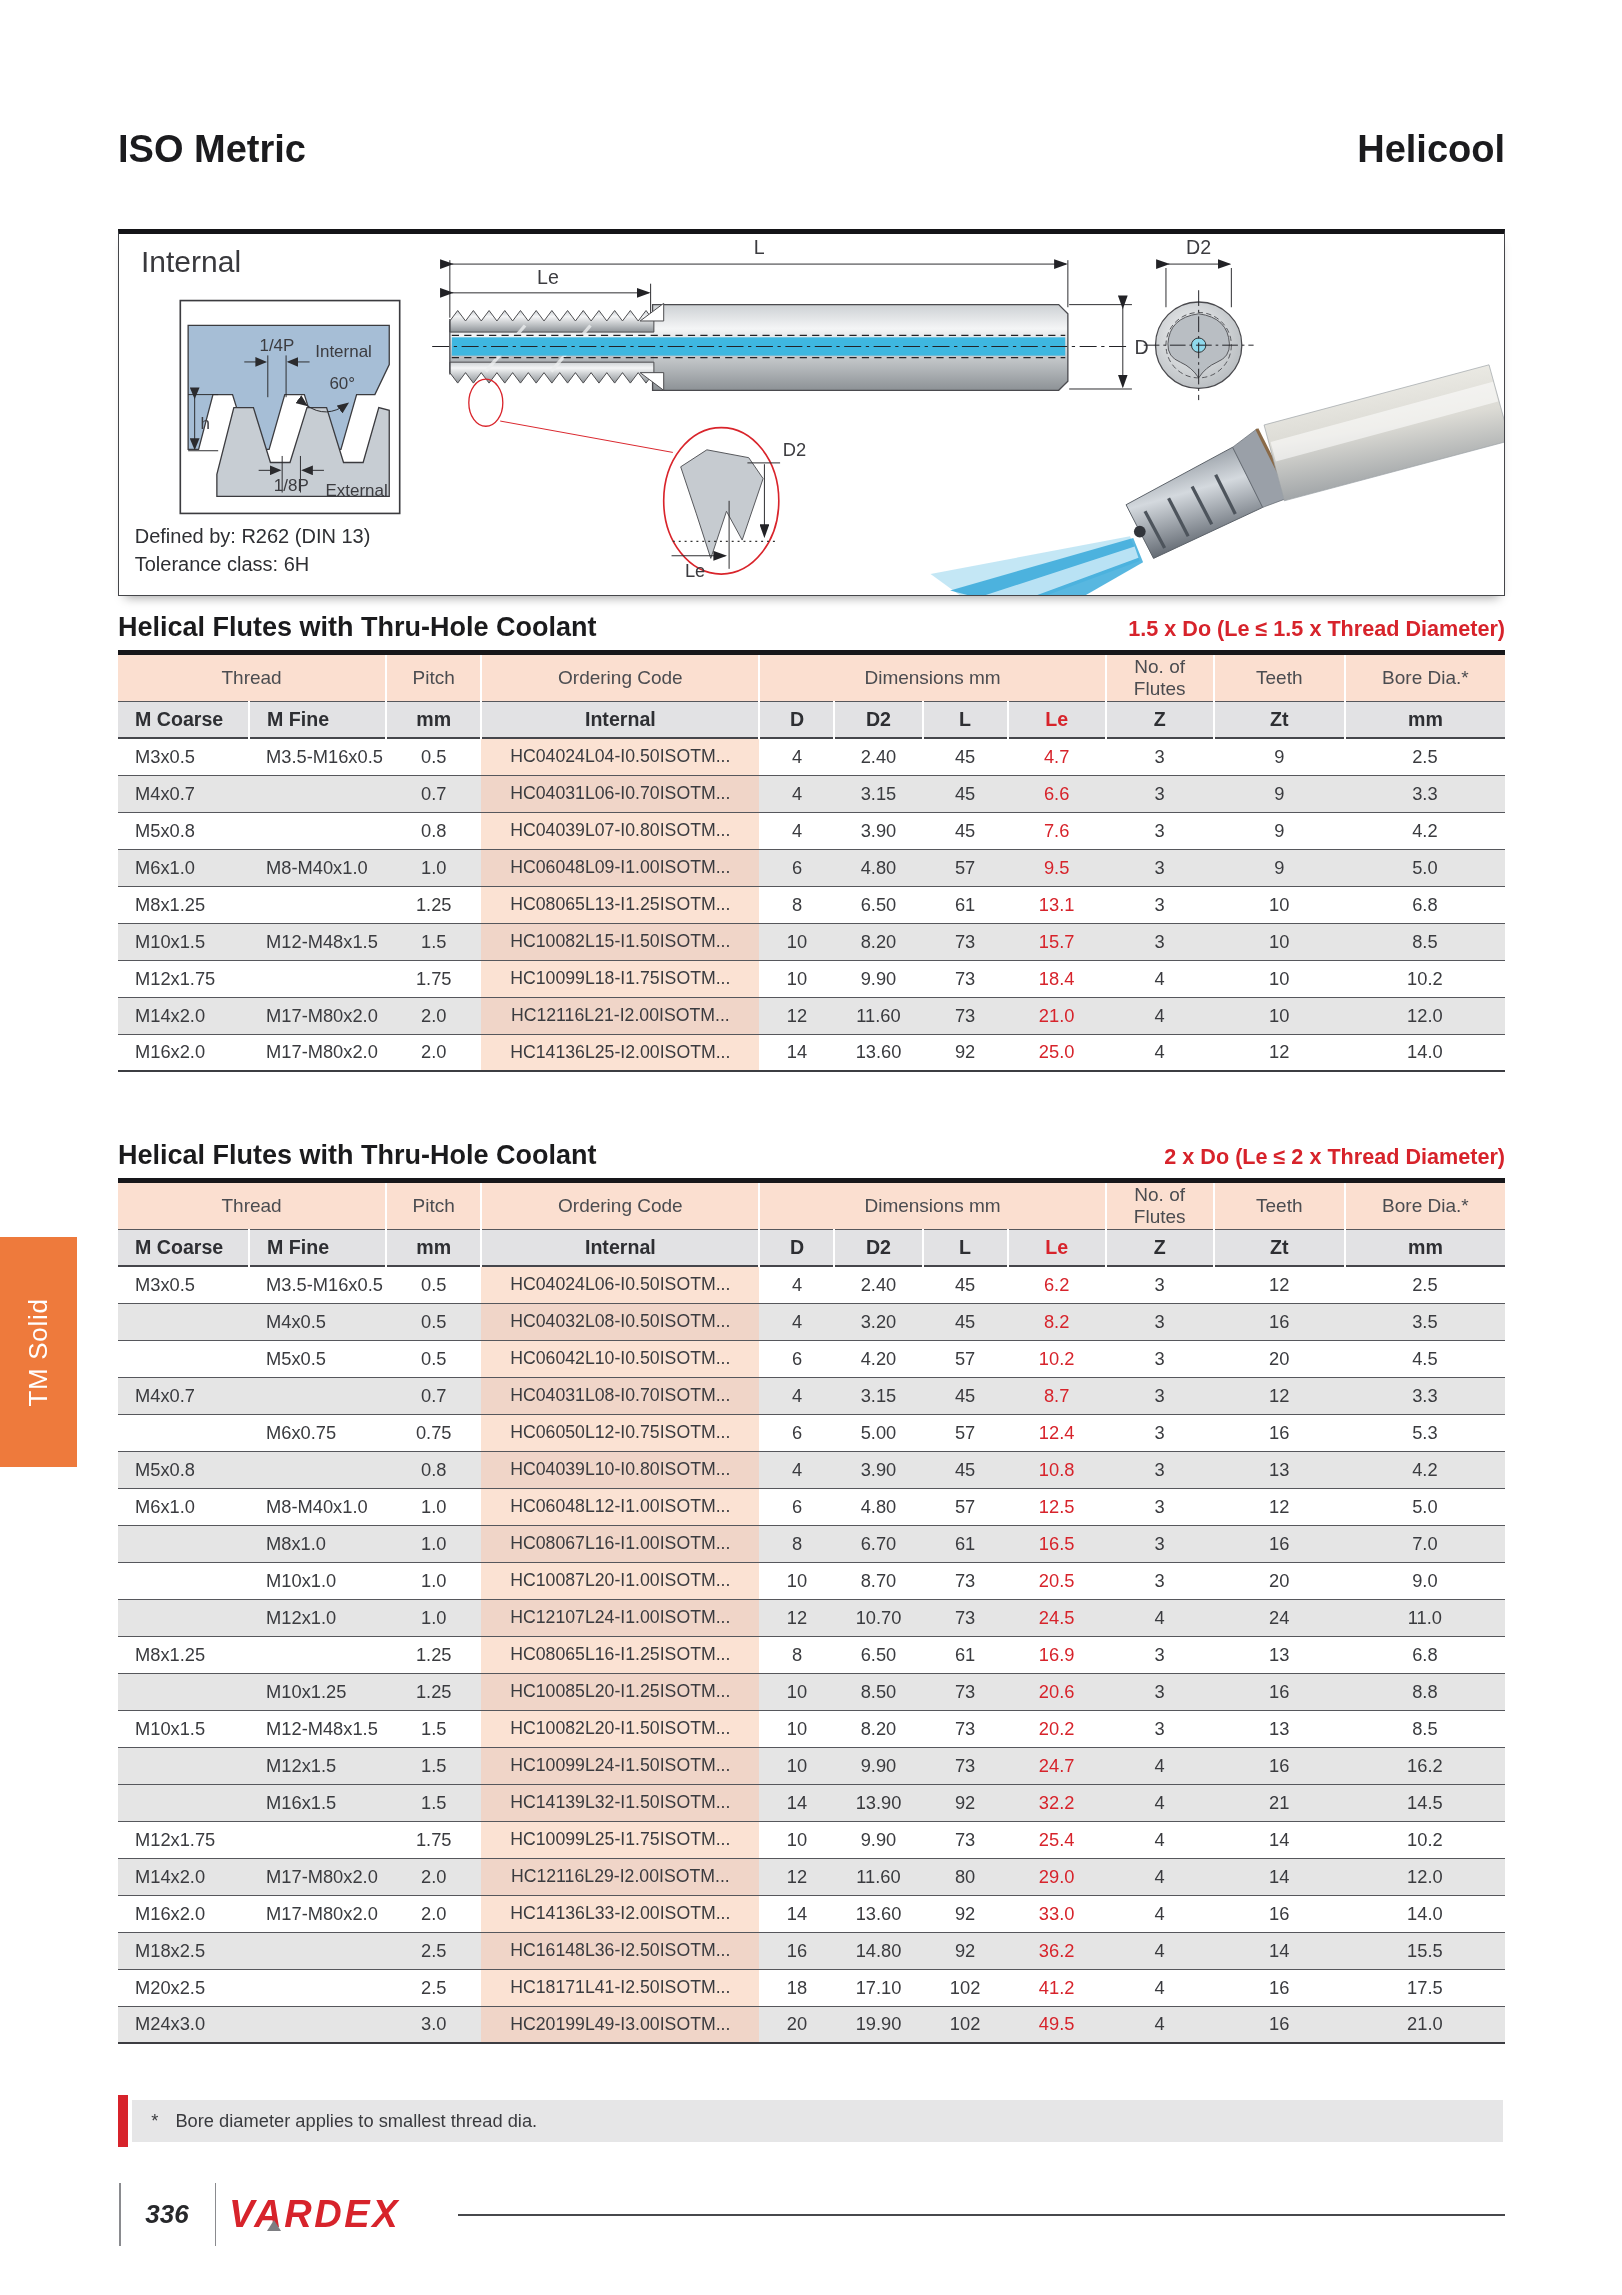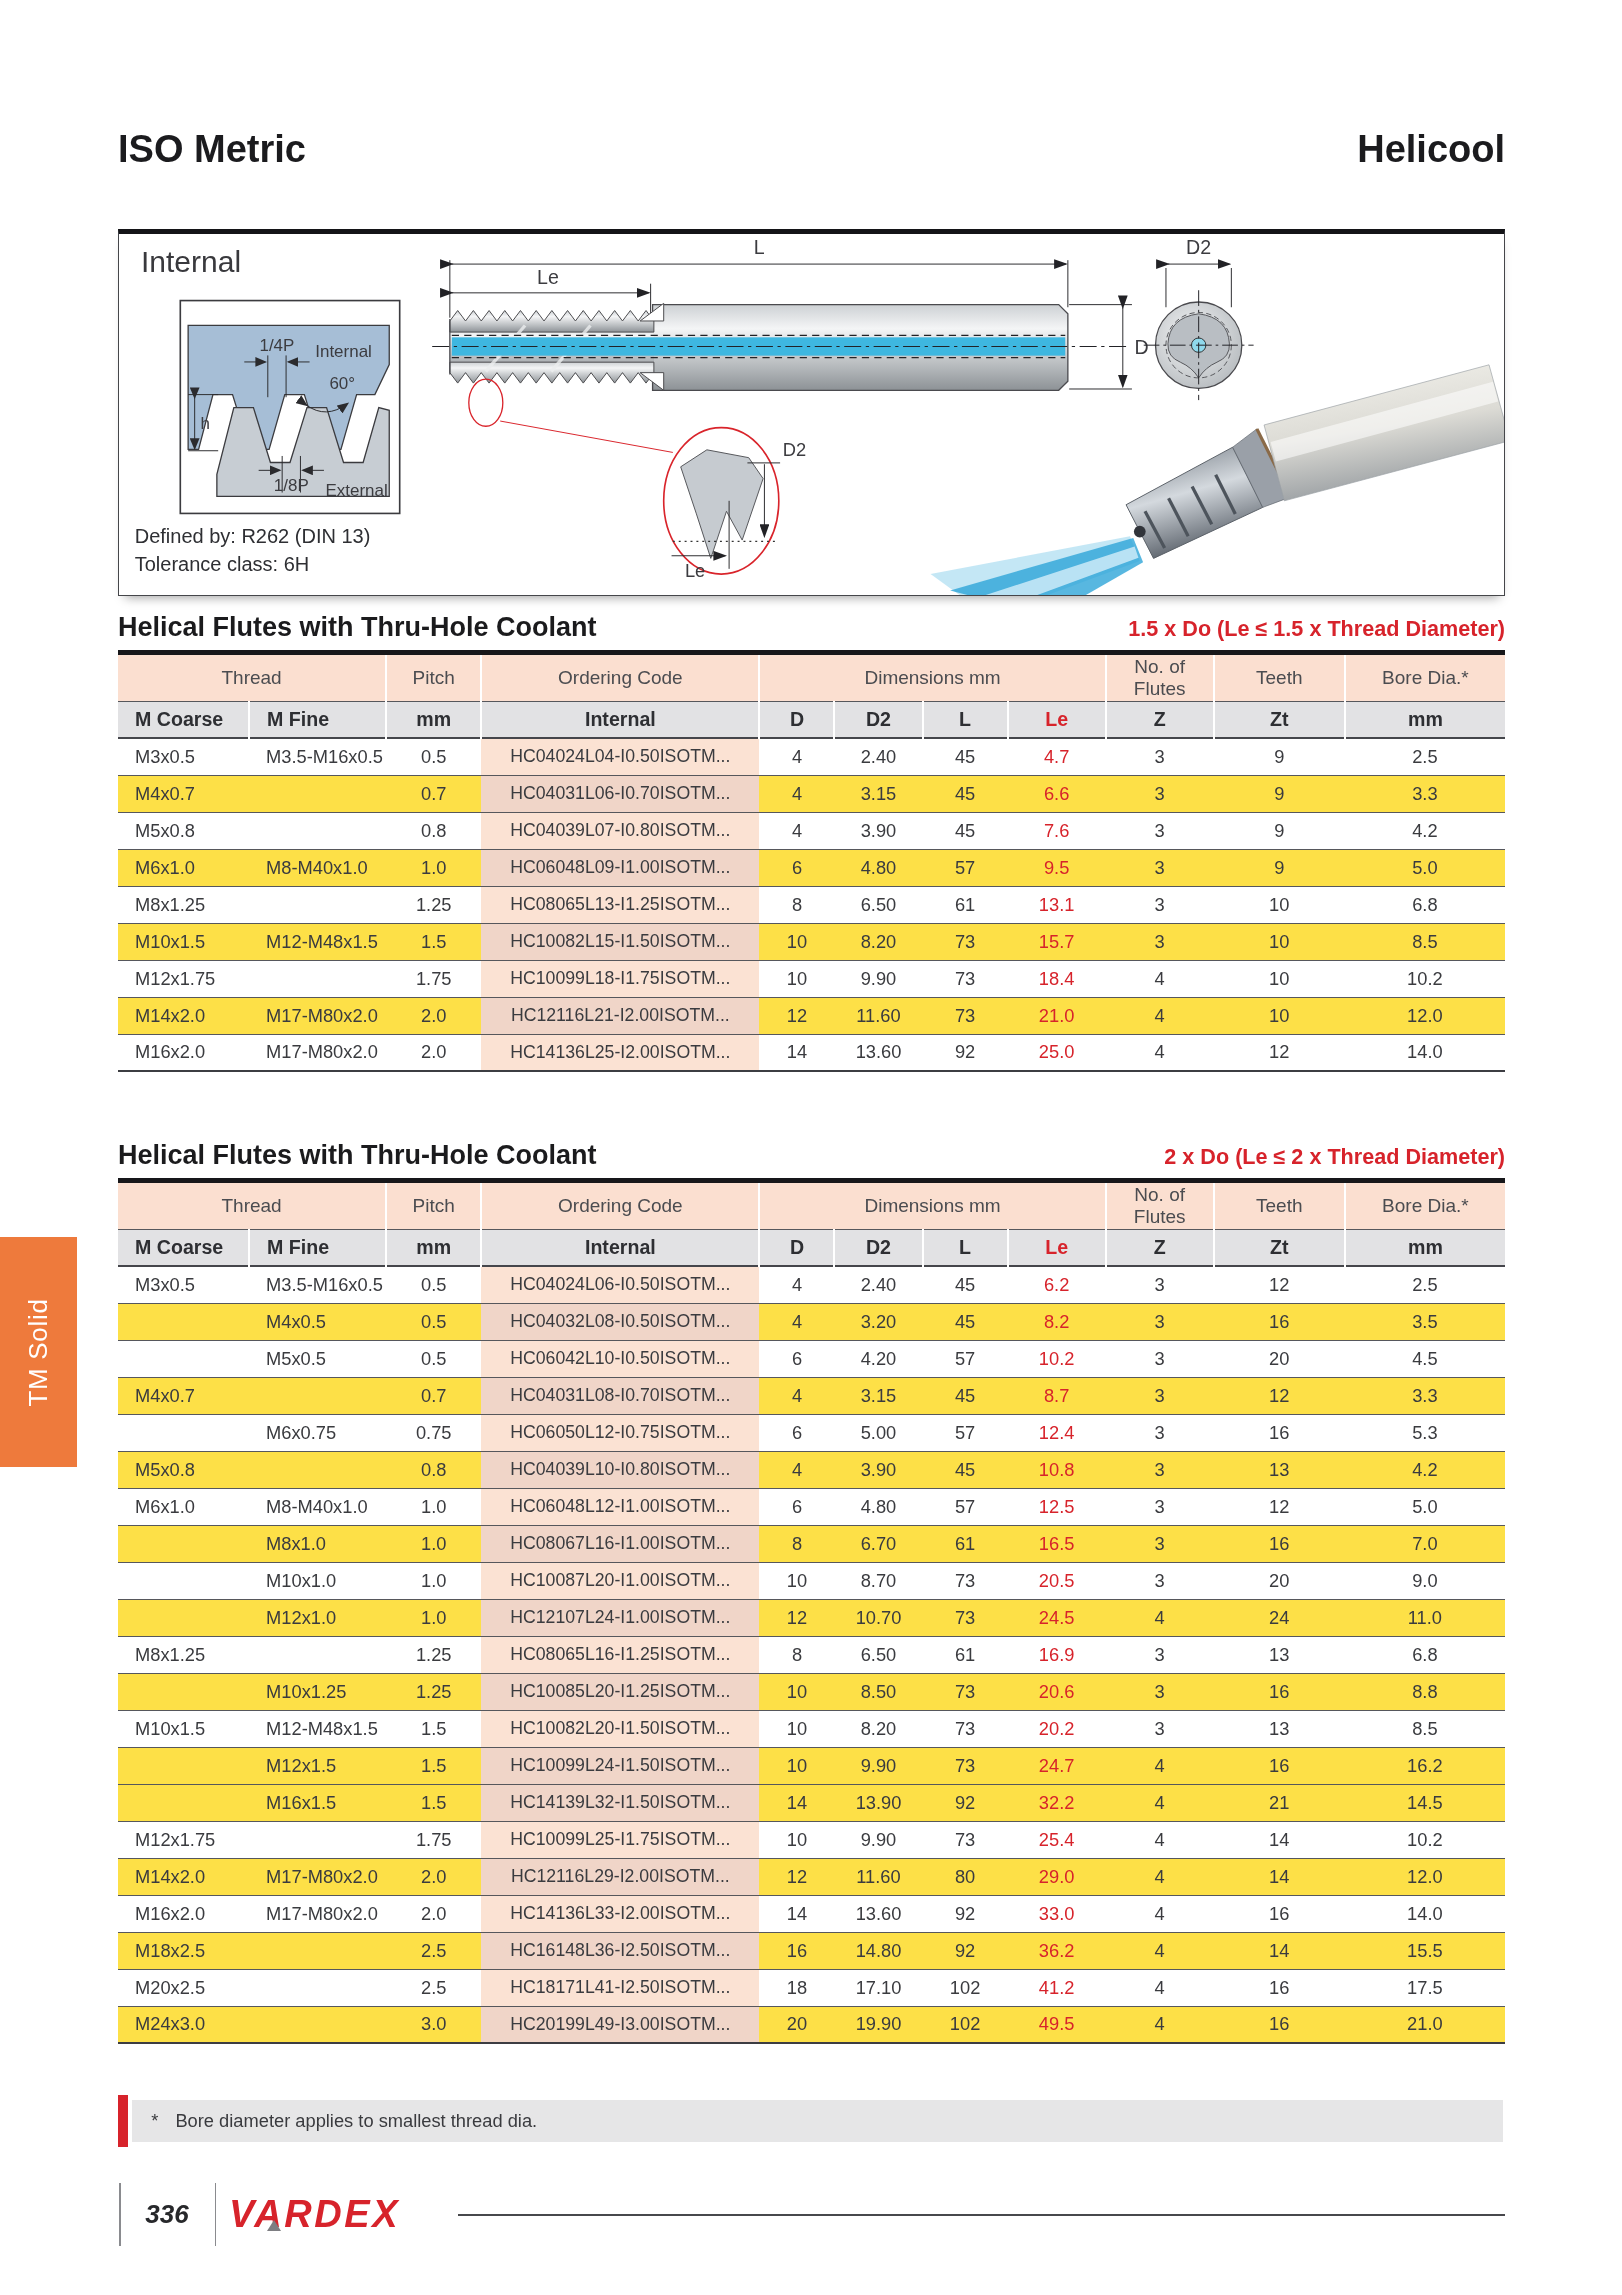--- a/index.html
+++ b/index.html
@@ -25,21 +25,21 @@
   table.data-table{width:1387px;border-collapse:collapse;table-layout:fixed;
     border-top:5.2px solid #17171a;border-bottom:2px solid #3c3d42;font-size:18.3px;}
   .data-table thead tr.group{background:#fbdfd0;border-bottom:1.3px solid #56575c;height:35px;}
   .data-table thead tr.group th{font-weight:400;font-size:19px;color:#4b4c50;border-right:2px solid #fff;}
   .data-table thead tr.group th:last-child{border-right:none;}
   .data-table thead tr.sub{background:#e2e2e4;border-bottom:2px solid #45464b;height:37px;}
   .data-table thead tr.sub th{font-weight:700;font-size:19.6px;color:#2e2f33;border-right:2px solid #fff;}
   .data-table thead tr.sub th:last-child{border-right:none;}
   .data-table tbody tr{height:37px;border-bottom:1.3px solid #56575c;background:#fff;}
   .t2 .data-table tbody tr{height:37px;}
-  .data-table tbody tr.alt{background:#fde047;}
+  .data-table tbody tr.alt{background:#e5e5e5;}
   .data-table td{text-align:center;color:#3a3b3f;}
   .data-table td.c-mcoarse,.data-table td.c-mfine,
   .data-table th.h-left{text-align:left;padding-left:17px;}
   .data-table td.c-code{background:#fbe2d3;font-size:17.7px;}
   .data-table tr.alt td.c-code{background:#f0d5c8;}
   .data-table td.c-le{color:#d7232b;}
   
   .footnote{position:absolute;left:118px;top:2095px;width:1387px;height:52px;}
   .footnote .redbar{position:absolute;left:0;top:0;width:9.8px;height:52px;background:#d7232b;}
   .footnote .strip{position:absolute;left:13.7px;top:5.2px;width:1371px;height:42px;background:#e6e6e7;

